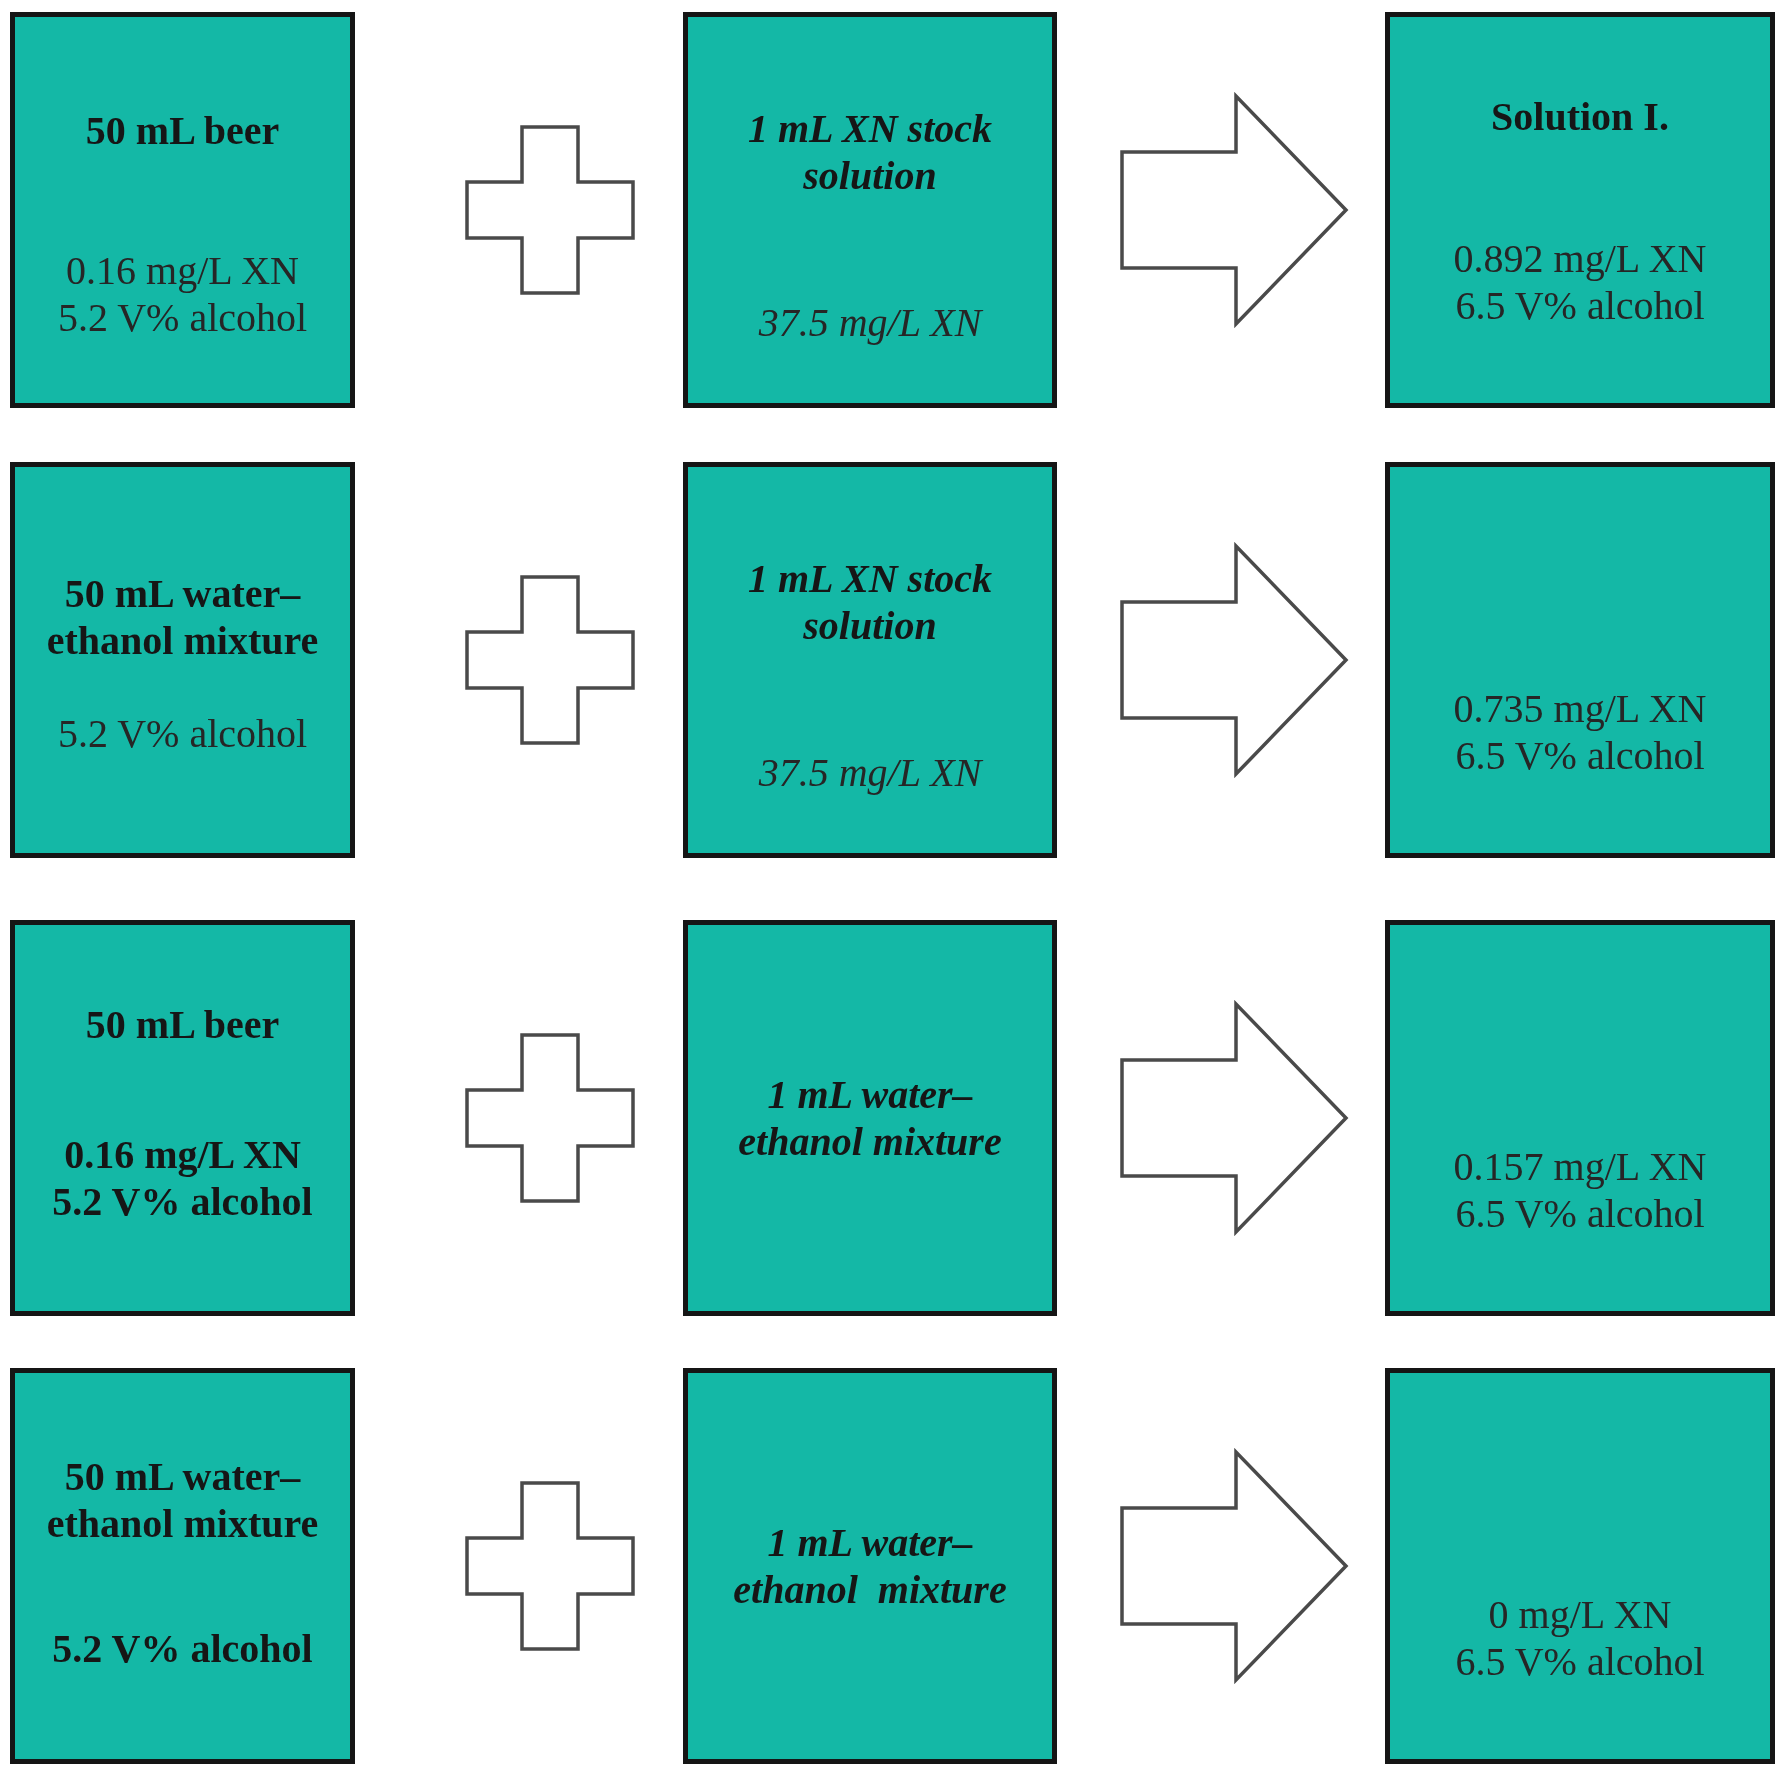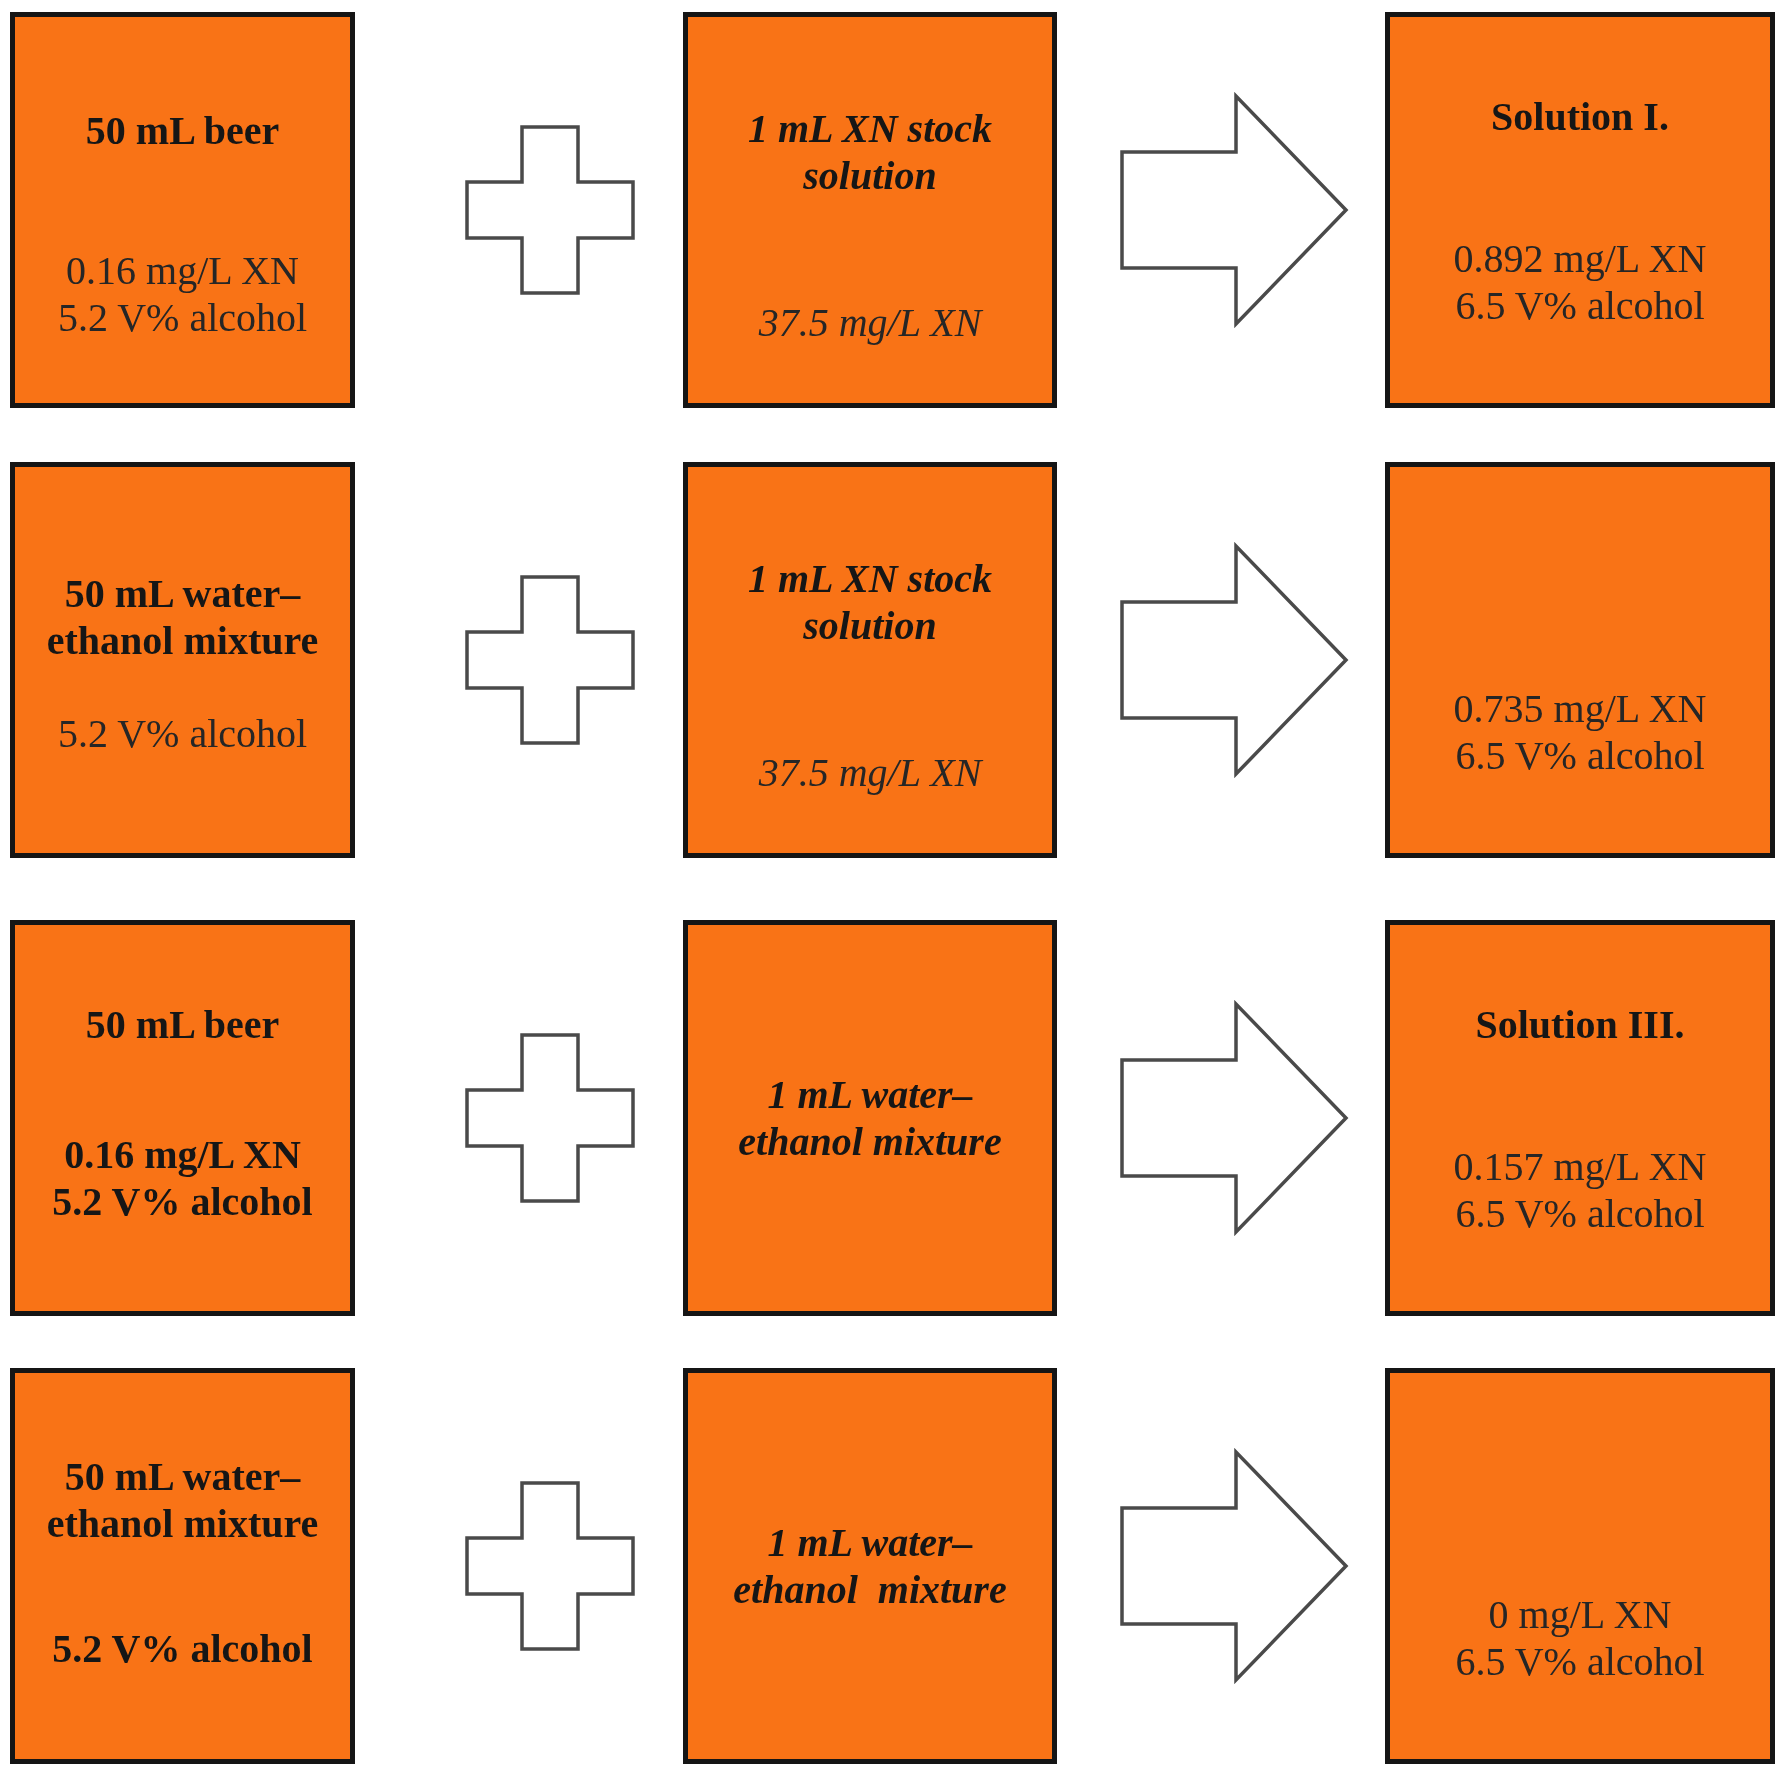--- a/index.html
+++ b/index.html
@@ -4,21 +4,21 @@
 <style>
   html,body { margin:0; padding:0; background:#ffffff; }
   #canvas {
     position:relative; width:1792px; height:1780px; background:#ffffff;
     font-family:"Liberation Serif", serif; color:#1c1c1c;
   }
   .row { position:absolute; left:0; width:1792px; height:396px; }
   #row1{top:12px} #row2{top:462px} #row3{top:920px} #row4{top:1368px}
 
   .box {
-    position:absolute; top:0; height:396px; background:#f97316;
+    position:absolute; top:0; height:396px; background:#14b8a6;
     border:5px solid #151515; box-sizing:border-box;padding-left:48px;
   }
   .box.left   { left:10px;   width:345px; }
   .box.middle { left:683px;  width:374px;font-style:italic; }
   .box.right  { left:1385px; width:390px; }
 
   .title, .values {
     position:absolute; left:0; right:0; text-align:center;
     white-space:pre-wrap; font-size:40px; line-height:1.18;
   }
@@ -111,21 +111,20 @@
     <div class="box middle">
       <div class="title t-center">1 mL water–
 ethanol mixture</div>
     </div>
     <div class="shape arrow">
       <svg width="232" height="396" viewBox="0 0 232 396">
         <polygon points="2,140 116,140 116,84 226,198 116,312 116,256 2,256" fill="#ffffff" stroke="#4a4a4a" stroke-width="3.5"></polygon>
       </svg>
     </div>
     <div class="box right">
-      <div class="title t76">Solution III.</div>
       <div class="values v218">0.157 mg/L XN
 6.5 V% alcohol</div>
     </div>
   </div>
 
   <div class="row" id="row4">
     <div class="box left">
       <div class="title t80">50 mL water–
 ethanol mixture</div>
       <div class="values bold v252">5.2 V% alcohol</div>

